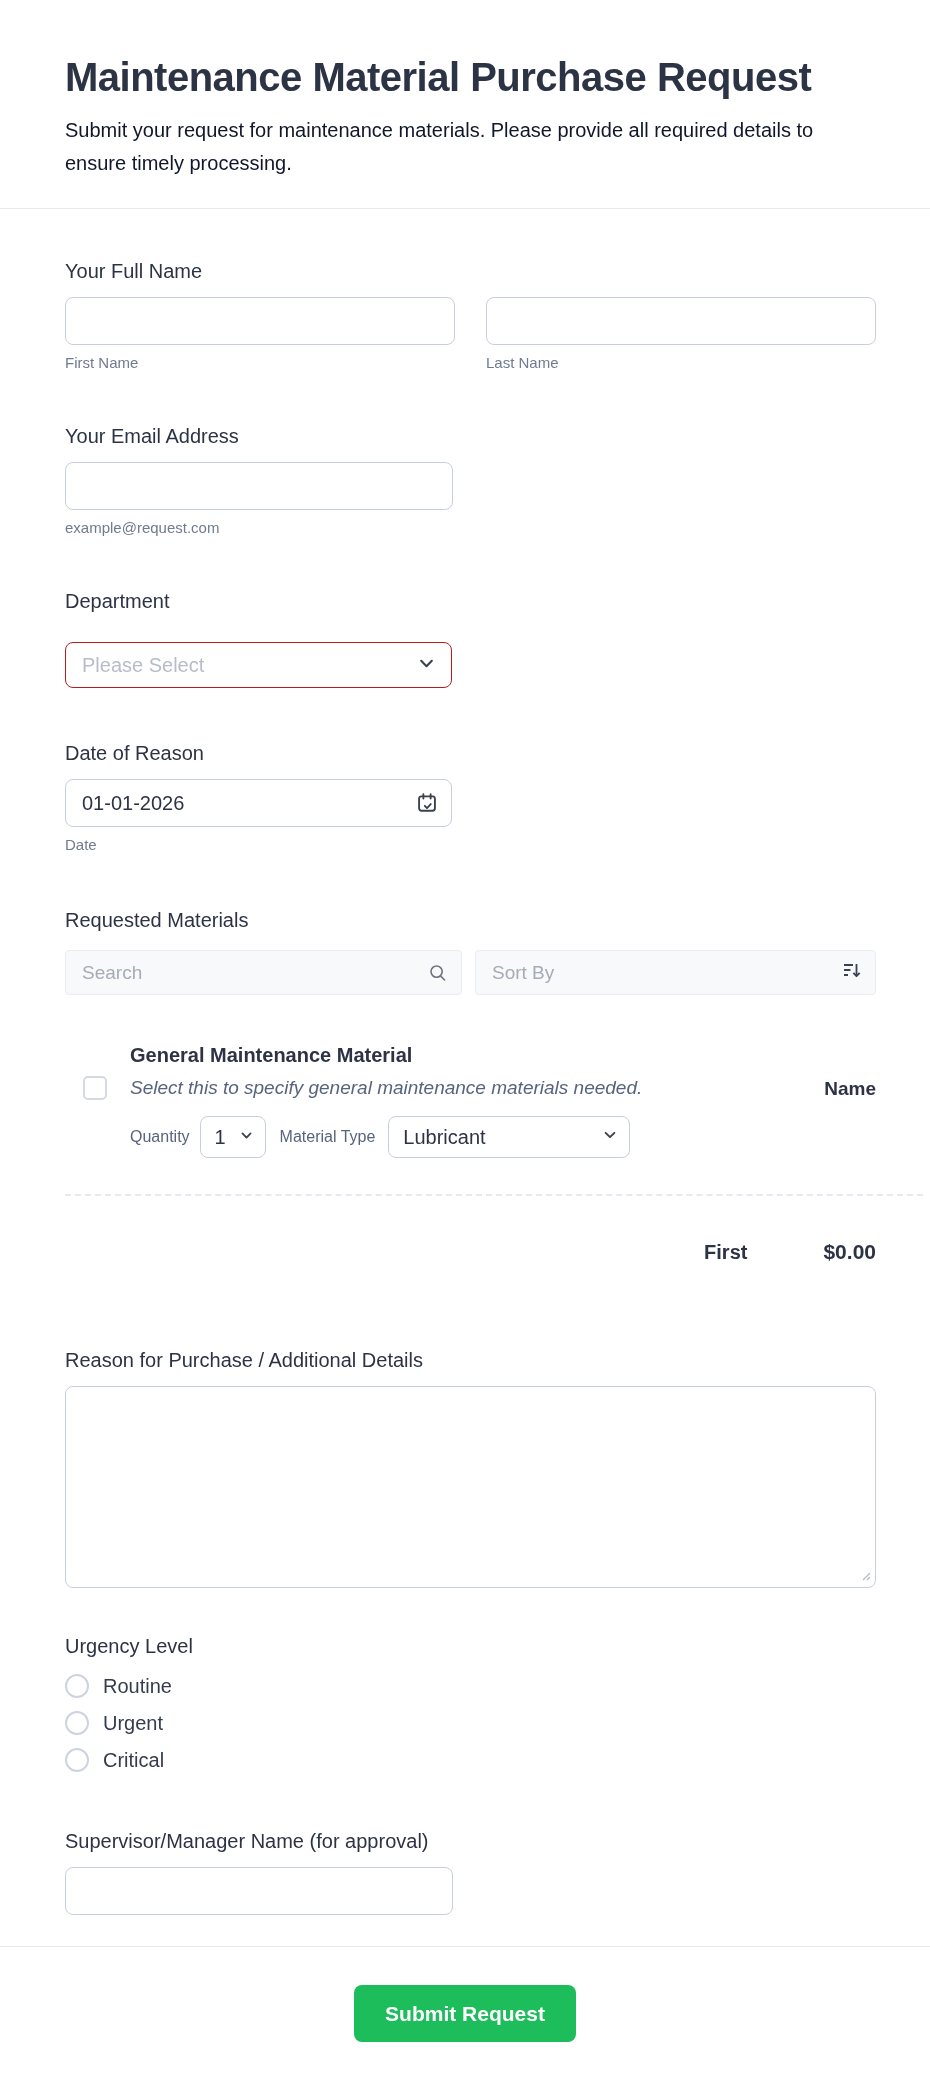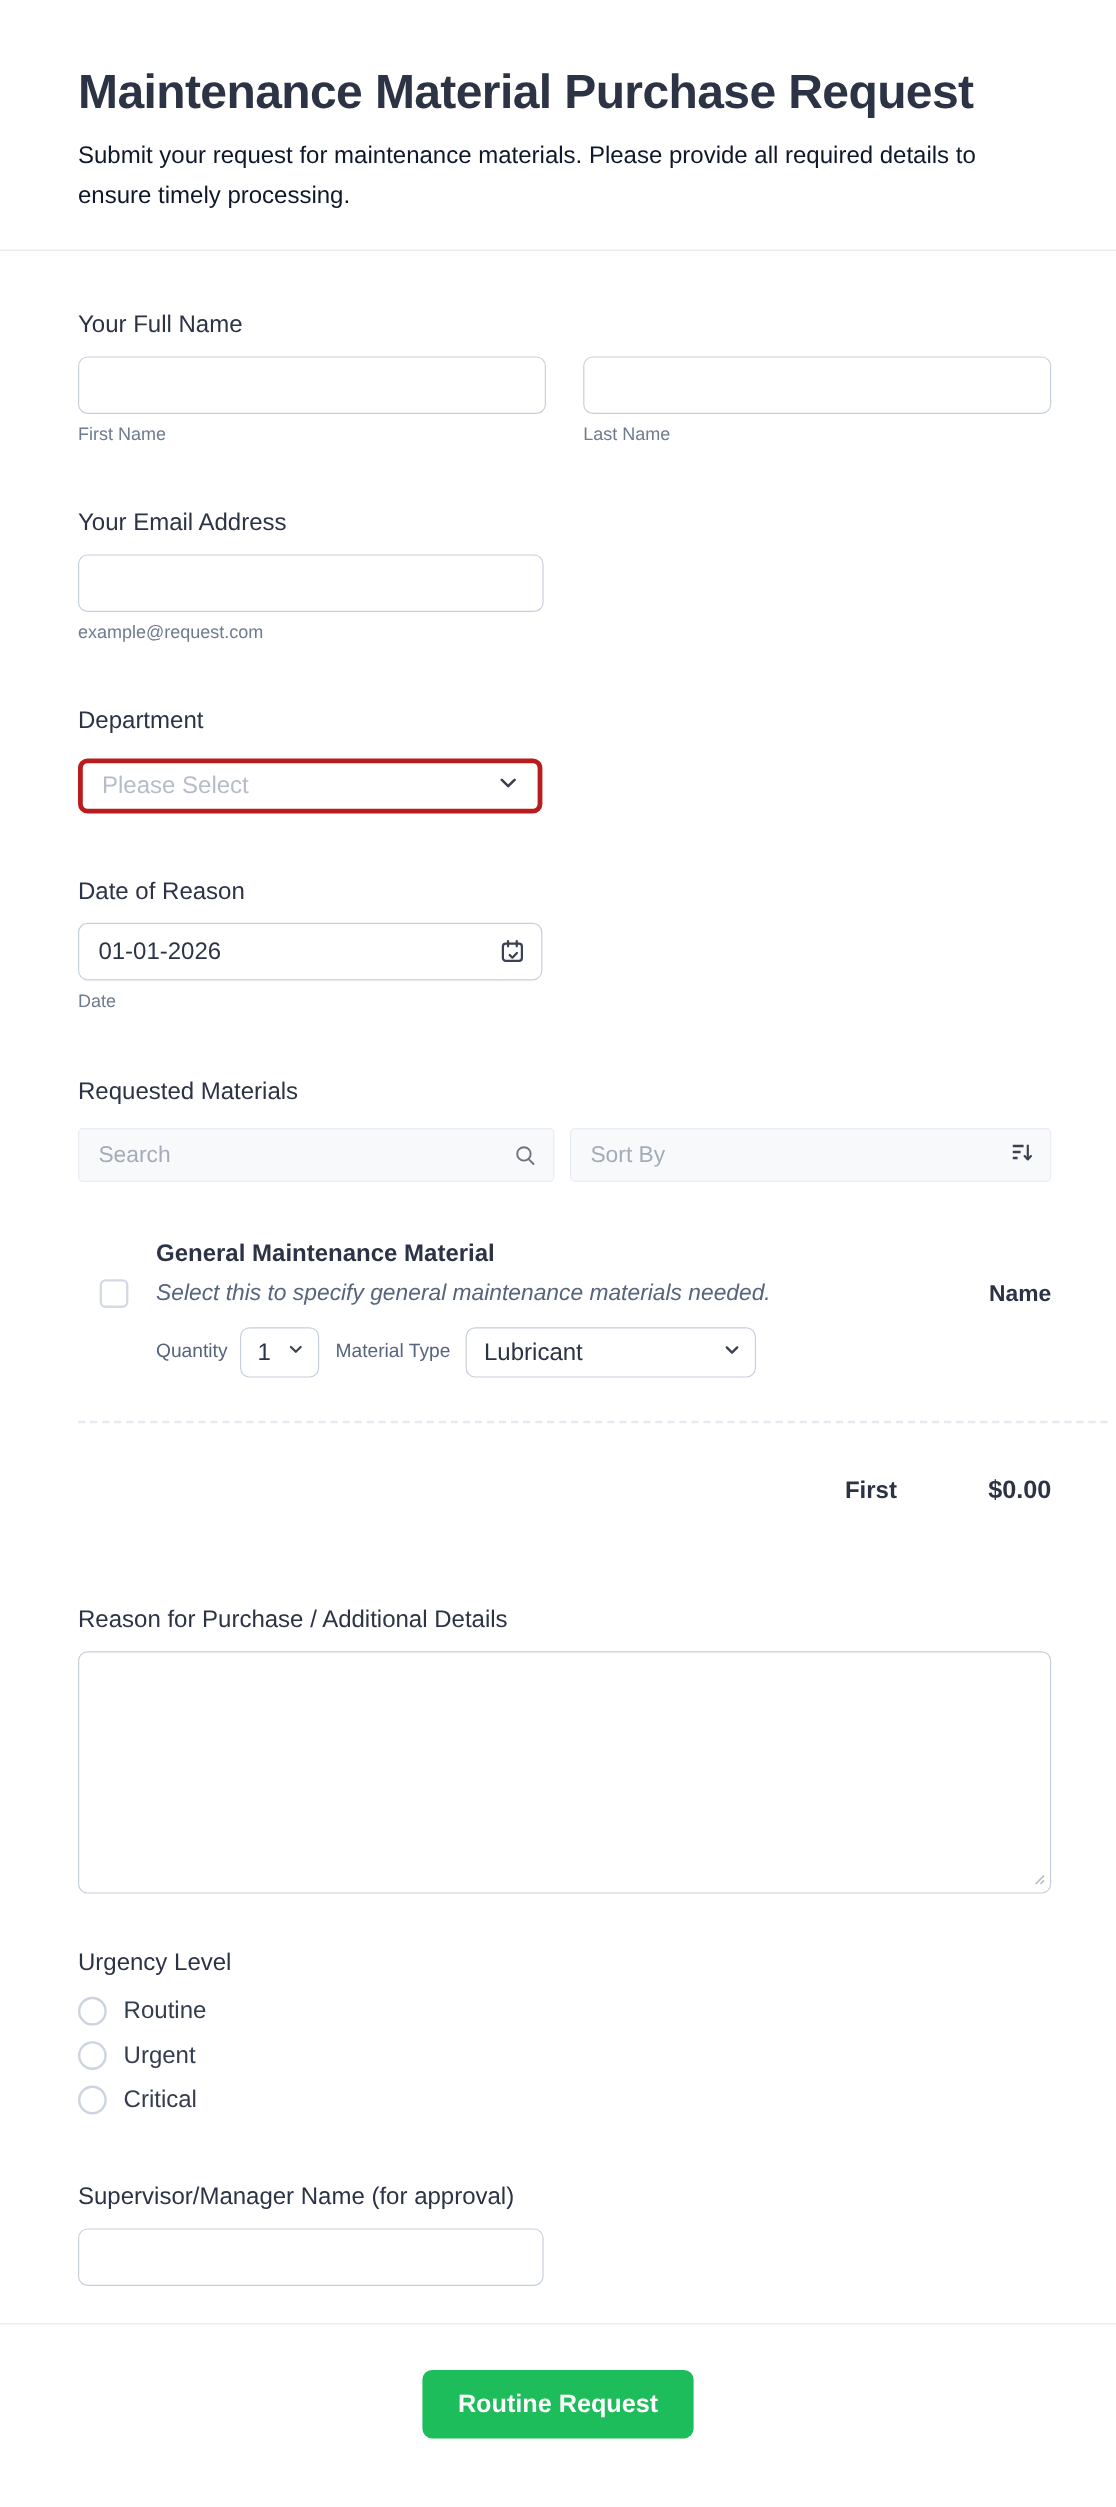--- a/index.html
+++ b/index.html
@@ -69,25 +69,25 @@
   .name-row { display: flex; gap: 31px; margin-top: 14px; }
   .name-col { flex: 1; }
 
   
   .q-email { margin-top: 52px; }
   .q-email .field-wrap { margin-top: 14px; width: 388px; }
 
   
   .q-department { margin-top: 52px; }
   .selectbox {
-    margin-top: 19px;
+    margin-top: 29px;
     width: 387px;
     height: 46px;
     background: #fff;
-    border: 4px solid #b91c1c;
+    border: 1px solid #b91c1c;
     border-radius: 8px;
     display: flex;
     align-items: center;
     justify-content: space-between;
     padding: 0 16px;
     cursor: pointer;
   }
   .selectbox .placeholder { font-size: 20px; color: #b6bdc9; }
 
   
@@ -380,16 +380,16 @@
       <div class="field-wrap">
         <input type="text" class="text-input" style="">
       </div>
     </section>
 
   </div>
 
   <hr class="full-divider divider-footer">
 
   <div class="submit-row">
-    <button class="submit-btn">Routine Request</button>
+    <button class="submit-btn">Submit Request</button>
   </div>
 
 </div>
 
 </body></html>

